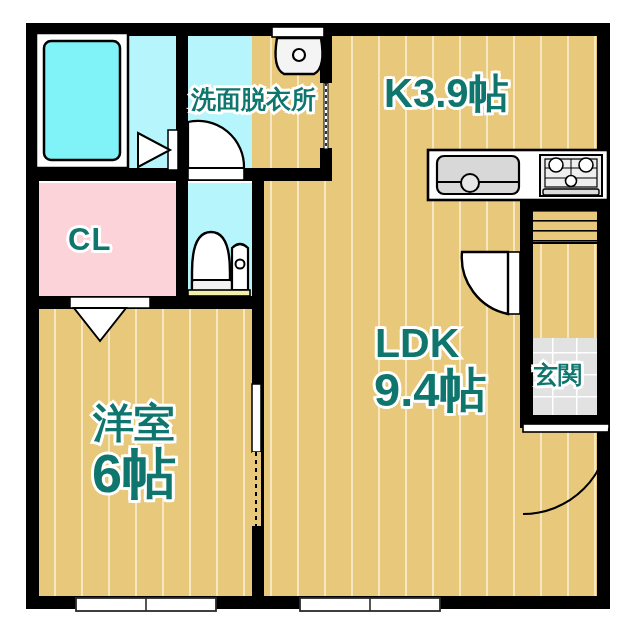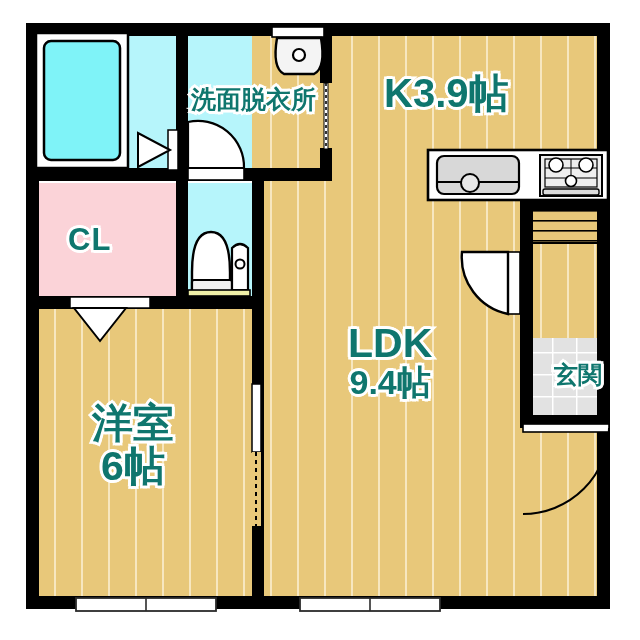--- a/index.html
+++ b/index.html
@@ -35,26 +35,26 @@
     -webkit-text-stroke: 5px #ffffff;
     paint-order: stroke fill;
     text-shadow:
        2px 0 0 #fff, -2px 0 0 #fff, 0 2px 0 #fff, 0 -2px 0 #fff,
        2px 2px 0 #fff, -2px 2px 0 #fff, 2px -2px 0 #fff, -2px -2px 0 #fff,
        3px 0 0 #fff, -3px 0 0 #fff, 0 3px 0 #fff, 0 -3px 0 #fff;
     pointer-events: none;
   }
   .label-k        { left: 384px; top: 72px;  font-size: 40px; letter-spacing: 0px; }
   .label-ldk      { left: 348px; top: 322px; font-size: 41px; }
-  .label-ldk .l2  { display: block; font-size: 34px; }
+  .label-ldk .l2  { display: block; font-size: 47px; margin-left: 26px; }
   .label-yoshitsu { left: 92px;  top: 402px; font-size: 41px; text-align: center; }
-  .label-yoshitsu .l2 { display: block; font-size: 41px; }
+  .label-yoshitsu .l2 { display: block; font-size: 54px; }
   .label-cl       { left: 68px;  top: 224px; font-size: 31px; letter-spacing: 1px; }
   .label-senmen   { left: 191px; top: 86px;  font-size: 25px; letter-spacing: 0px; }
-  .label-genkan   { left: 534px; top: 362px; font-size: 24px; padding-left: 20px; }
+  .label-genkan   { left: 534px; top: 362px; font-size: 24px; }
 </style>
 </head>
 <body>
 
 <div id="plan">
 
   <svg width="640" height="640" viewBox="0 0 640 640">
     <defs>
 
       <pattern id="wood" width="27" height="27" patternUnits="userSpaceOnUse">

